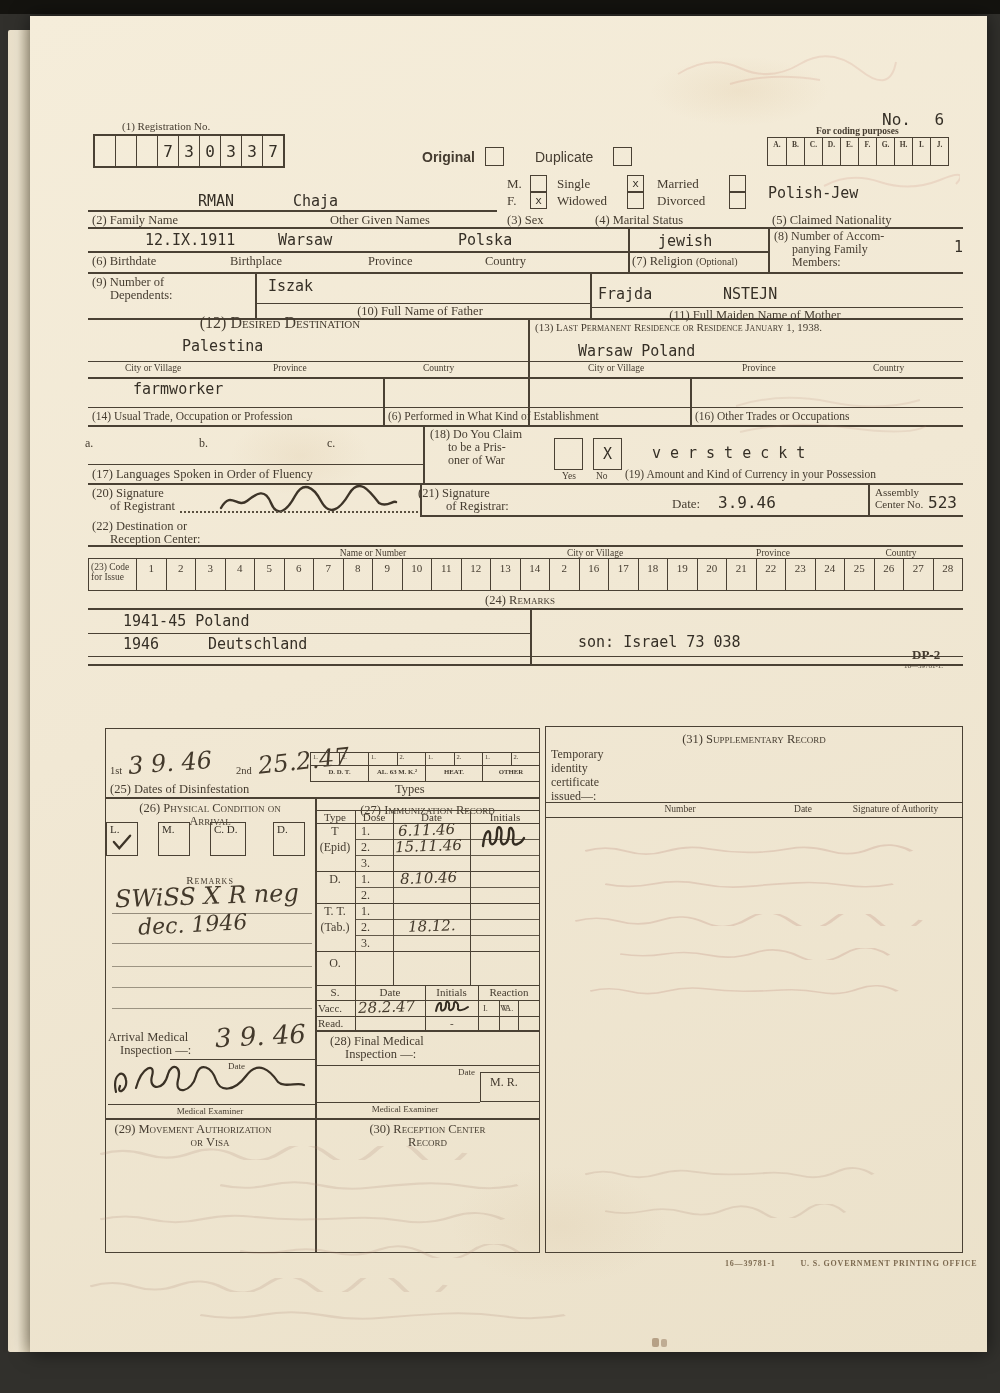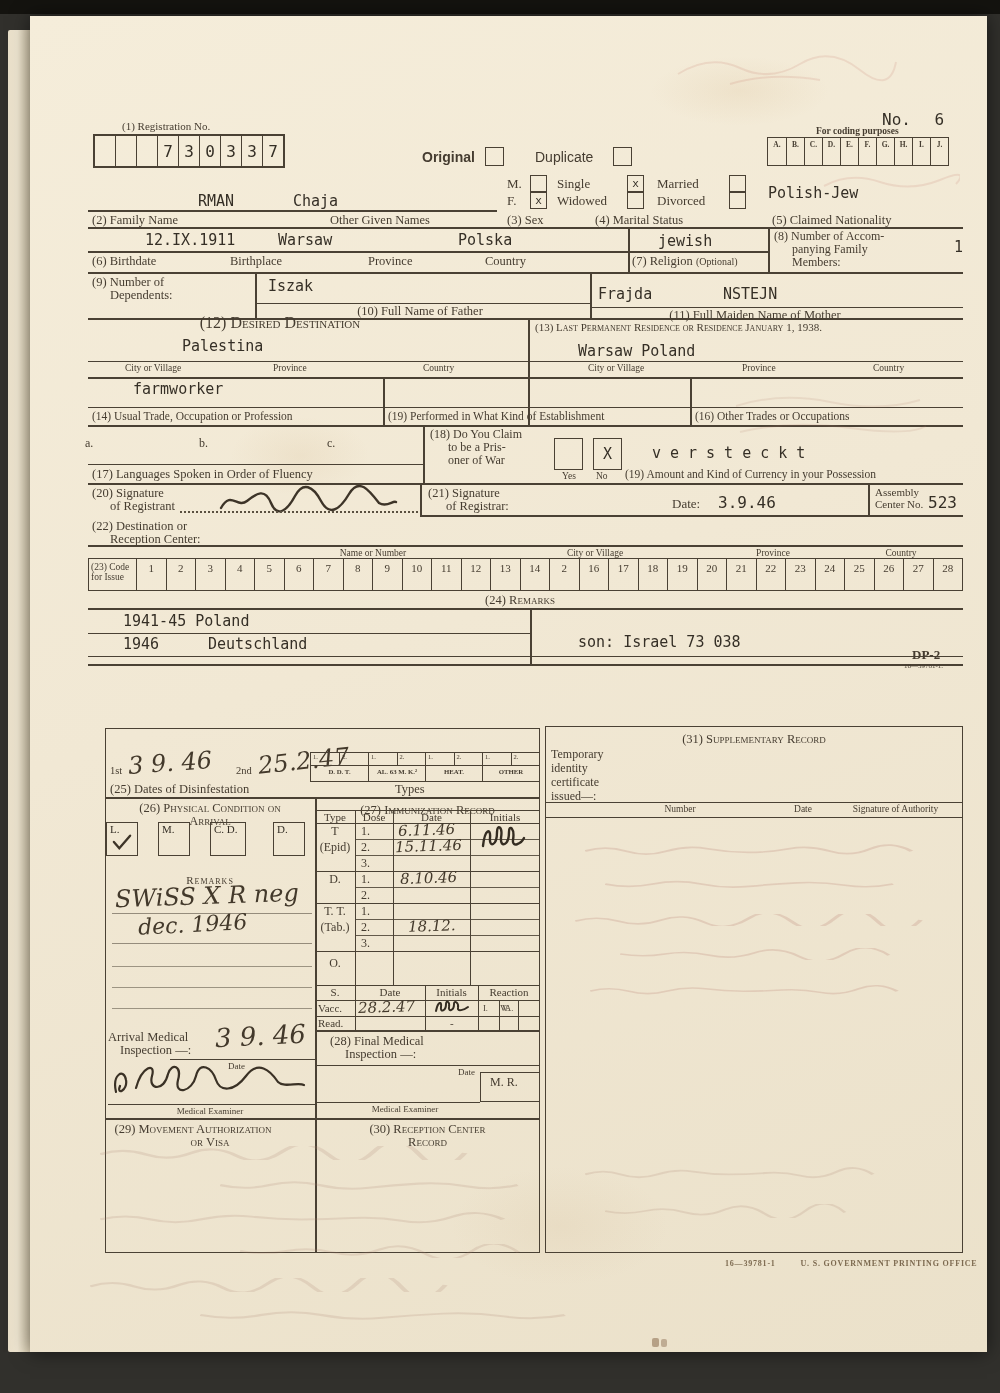--- a/index.html
+++ b/index.html
@@ -172,21 +172,21 @@
   <div class="a ser tiny" style="left:558px;top:347px">City or Village</div>
   <div class="a ser tiny" style="left:712px;top:347px">Province</div>
   <div class="a ser tiny" style="left:843px;top:347px">Country</div>
   <i class="ln" style="left:58px;top:361px;width:875px;height:2px"></i>
 
   <div class="a mono" style="left:103px;top:364px;font-size:15px">farmworker</div>
   <i class="vln" style="left:353px;top:361px;height:48px"></i>
   <i class="vln" style="left:660px;top:361px;height:48px"></i>
   <i class="ln" style="left:58px;top:391px;width:875px"></i>
   <div class="a ser lab2" style="left:62px;top:394px">(14) Usual Trade, Occupation or Profession</div>
-  <div class="a ser lab2" style="left:358px;top:394px">(19) Performed in What Kind of Establishment</div>
+  <div class="a ser lab2" style="left:358px;top:394px">(6) Performed in What Kind of Establishment</div>
   <div class="a ser lab2" style="left:665px;top:394px">(16) Other Trades or Occupations</div>
   <i class="ln" style="left:58px;top:409px;width:875px;height:2px"></i>
 
   <div class="a ser" style="left:55px;top:420px;font-size:12px">a.</div>
   <div class="a ser" style="left:169px;top:420px;font-size:12px">b.</div>
   <div class="a ser" style="left:297px;top:420px;font-size:12px">c.</div>
   <i class="vln" style="left:393px;top:409px;height:58px"></i>
   <div class="a ser" style="left:400px;top:412px;font-size:12px;line-height:13px">
     <div>(18) Do You Claim</div>
     <div style="padding-left:18px">to be a Pris-</div>
@@ -204,21 +204,21 @@
 
   <div class="a ser lab" style="left:62px;top:470px">(20) Signature</div>
   <div class="a ser lab" style="left:80px;top:483px">of Registrant</div>
   <div class="a" style="left:185px;top:466px">
     <svg width="185" height="34" viewBox="0 0 185 34">
         <path d="M6,26 C16,8 22,27 32,19 S50,6 56,21 S72,29 80,14 S98,4 106,19 S124,29 134,12 S154,8 164,21 C172,26 178,18 181,20" fill="none" stroke="#3d3428" stroke-width="2.4" stroke-linecap="round"></path>
       </svg>
   </div>
   <div class="a" style="left:150px;top:495px;width:238px;border-bottom:2px dotted #5a5040"></div>
   <i class="vln" style="left:390px;top:467px;height:32px"></i>
-  <div class="a ser lab" style="left:398px;top:470px">(21) Signature</div>
+  <div class="a ser lab" style="left:388px;top:470px">(21) Signature</div>
   <div class="a ser lab" style="left:416px;top:483px">of Registrar:</div>
   <div class="a ser" style="left:642px;top:480px;font-size:13px">Date:</div>
   <div class="a mono" style="left:688px;top:477px;font-size:16px">3.9.46</div>
   <i class="vln" style="left:838px;top:467px;height:32px"></i>
   <div class="a ser" style="left:845px;top:470px;font-size:11px">Assembly</div>
   <div class="a ser" style="left:845px;top:482px;font-size:11px">Center No.</div>
   <div class="a mono" style="left:898px;top:477px;font-size:16px">523</div>
   <i class="ln" style="left:390px;top:499px;width:543px;height:1.5px"></i>
   <div class="a ser lab" style="left:62px;top:503px">(22) Destination or</div>
   <div class="a ser lab" style="left:80px;top:516px">Reception Center:</div>

